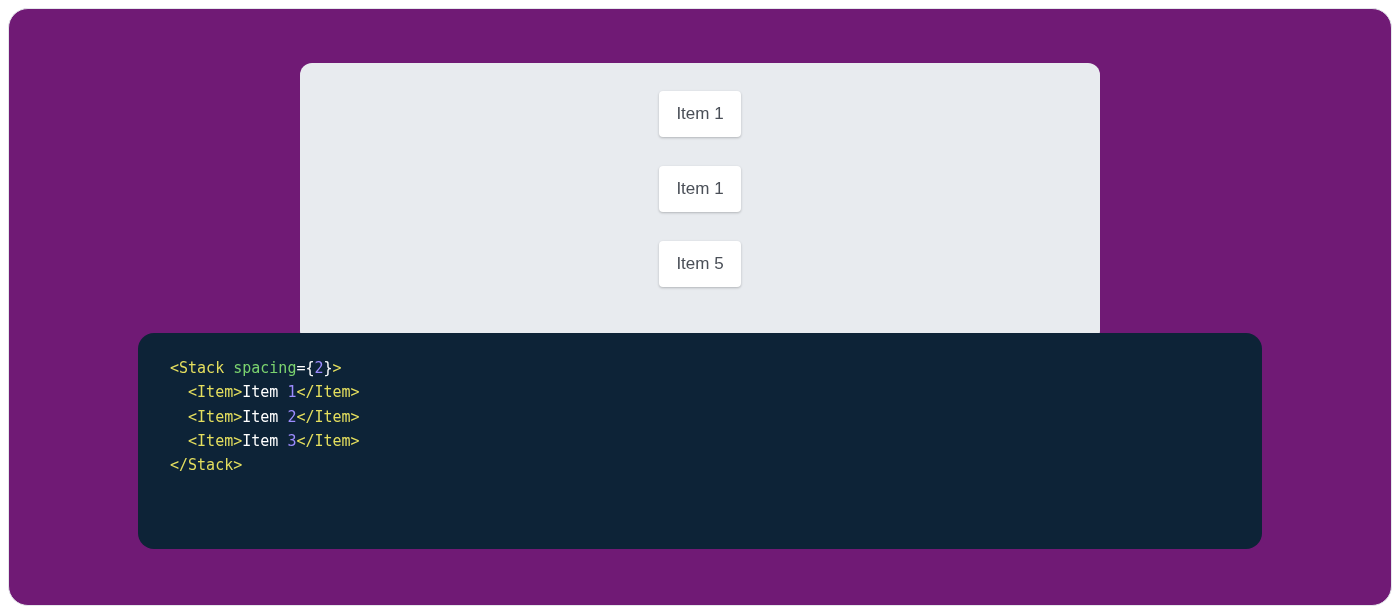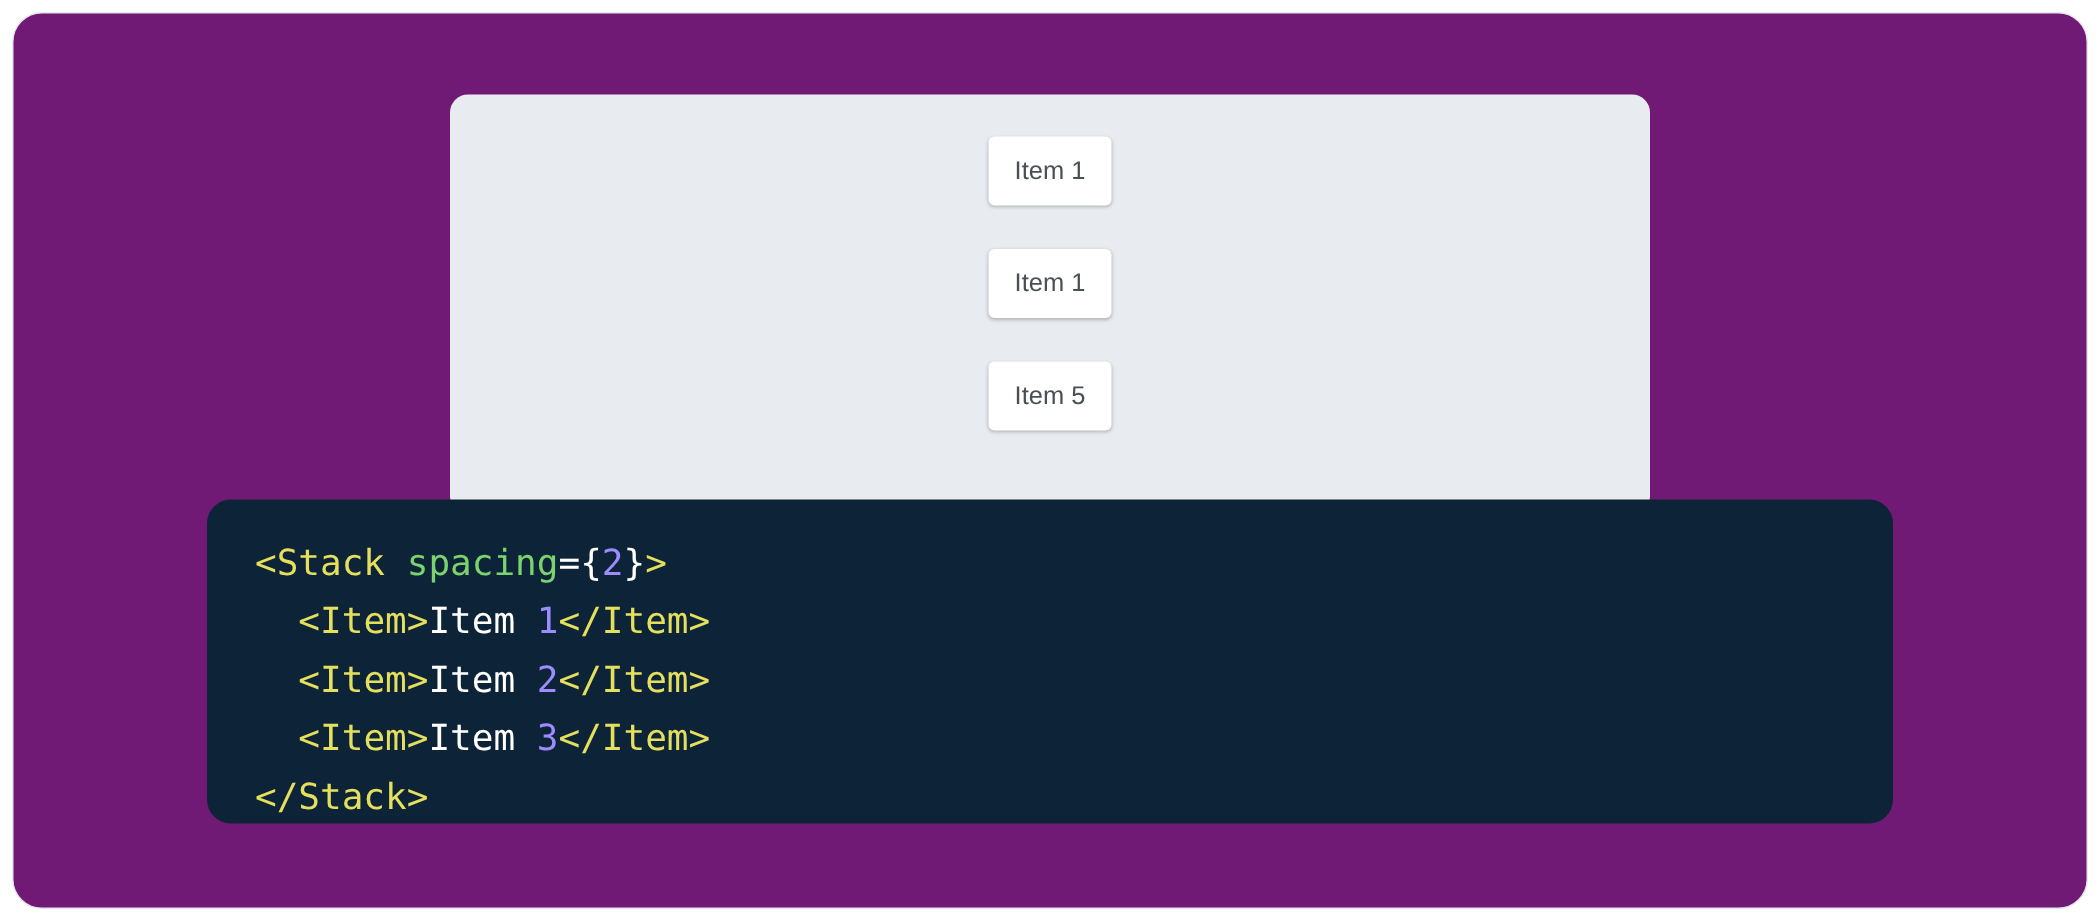--- a/index.html
+++ b/index.html
@@ -52,21 +52,21 @@
     width: 1124px;
     height: 216px;
     margin: -10px auto 0 auto;
     background: #0d2337;
     border-radius: 16px;
     padding: 23px 32px;
     overflow: hidden;
   }
   .code-content {
     font-family: "DejaVu Sans Mono", "Liberation Mono", monospace;
-    font-size: 24px;
+    font-size: 15px;
     line-height: 1.62;
     white-space: pre;
     color: #ffffff;
   }
   .code-line { white-space: pre; }
 </style>
 </head>
 <body>
 
 <div class="page-card">

